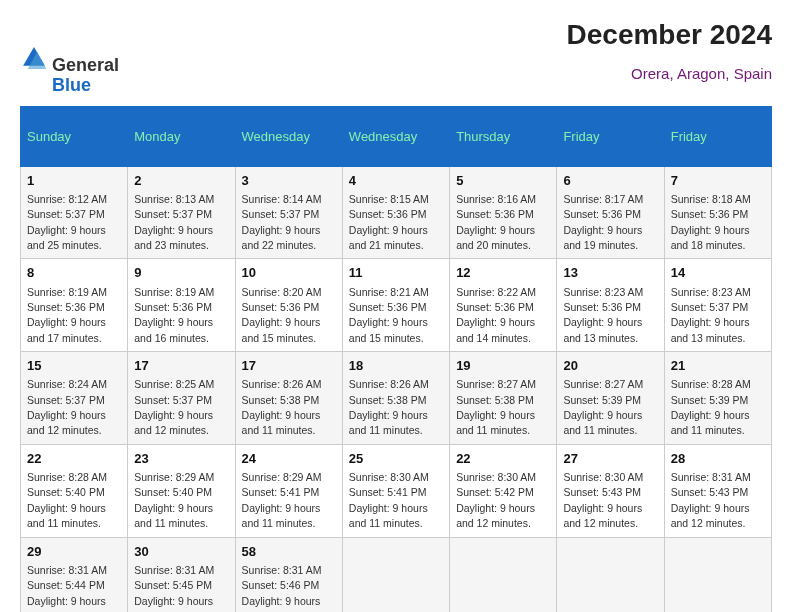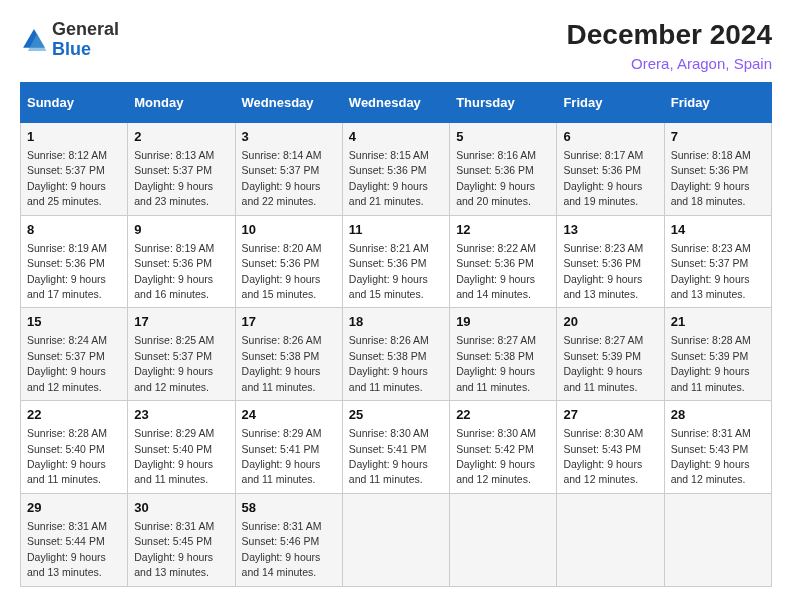--- a/index.html
+++ b/index.html
@@ -23,20 +23,21 @@
     }
     .logo-text {
       display: flex;
       flex-direction: column;
       line-height: 1.1;
     }
     .logo-general {
       font-size: 18px;
       font-weight: bold;
       color: #333;
+      margin-top: 36px;
     }
     .logo-blue {
       font-size: 18px;
       font-weight: bold;
       color: #1a6bc4;
     }
     .logo-icon {
       width: 28px;
       height: 28px;
     }
@@ -44,35 +45,35 @@
       text-align: right;
     }
     .month-title {
       font-size: 28px;
       font-weight: bold;
       color: #222;
       line-height: 1.1;
     }
     .location {
       font-size: 15px;
-      color: #8b5cf6;
-      margin-top: 4px;
+      color: #701a75;
+      margin-top: 14px;
     }
     table {
       width: 100%;
       border-collapse: collapse;
       font-size: 11px;
     }
     thead th {
       background-color: #1a6bc4;
-      color: #ffffff;
-      padding: 12px 6px;
+      color: #86efac;
+      padding: 22px 6px;
       text-align: left;
       font-size: 13px;
-      font-weight: bold;
+      font-weight: normal;
       border: 1px solid #1a6bc4;
     }
     tbody td {
       border: 1px solid #ccc;
       vertical-align: top;
       padding: 5px 6px;
       width: calc(100% / 7);
       min-height: 70px;
       color: #333;
       line-height: 1.4;

